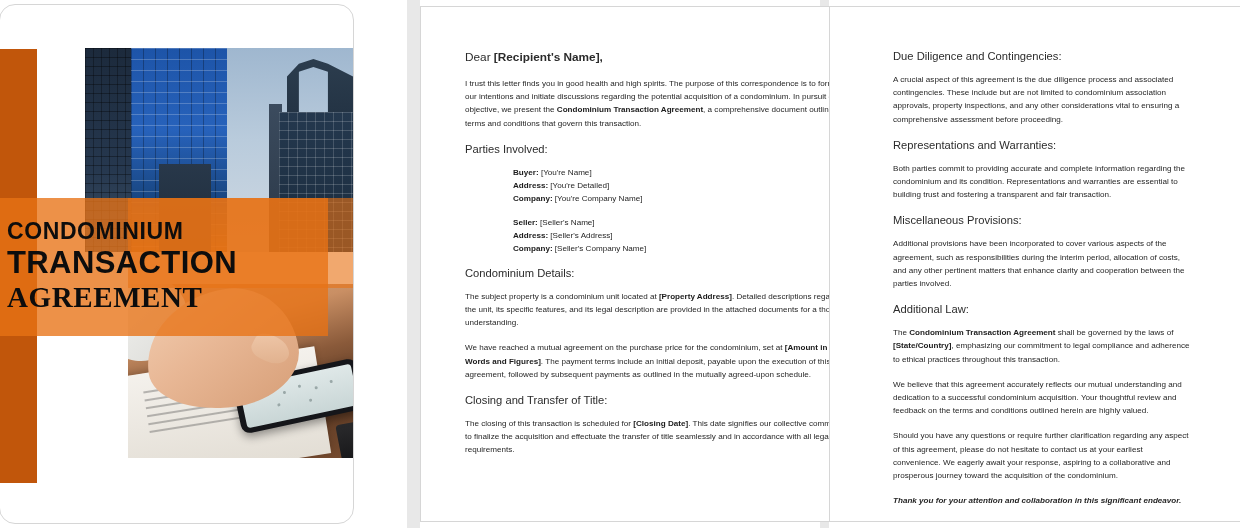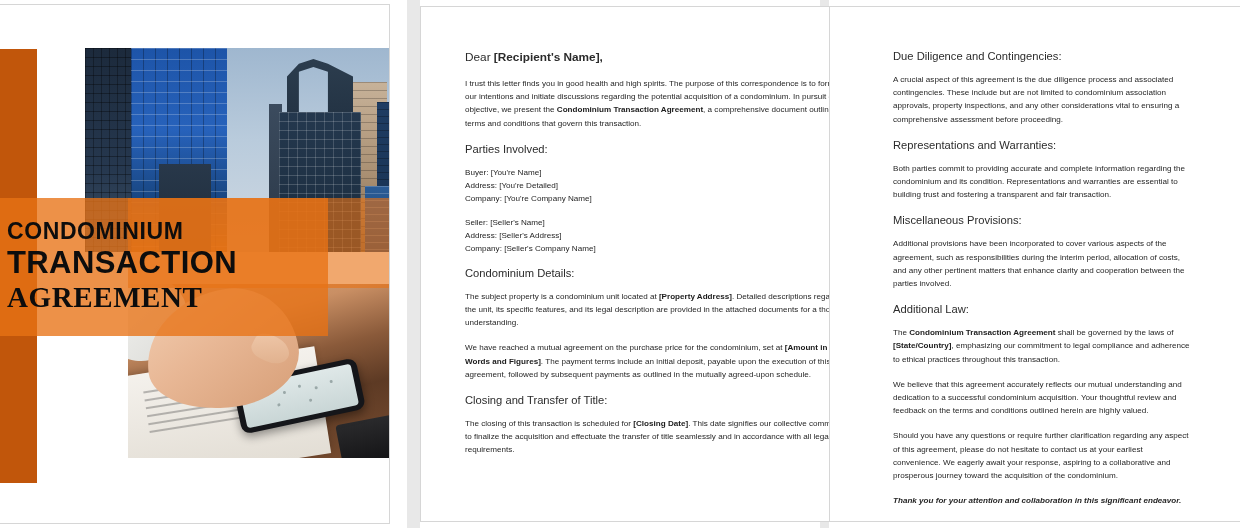--- a/index.html
+++ b/index.html
@@ -25,21 +25,21 @@
   #gutter-2 { left: 820px; width: 9px; }
 
   
   .page {
     position: absolute; top: 6px;
     height: 516px;
     background: #ffffff;
     border: 1px solid #d6d6d6;
     overflow: hidden;
   }
-  #page-1 { left: -1px; width: 391px; top: 4px; height: 520px; }
+  #page-1 { left: -1px; width: 355px; top: 4px; height: 520px; border-radius: 16px; }
   #page-2 { left: 420px; width: 468px; }
   #page-3 { left: 829px; width: 412px; }
 
   
   .cover-bar {
     position: absolute;
     left: 0; top: 44px;
     width: 37px; height: 434px;
     background: #c1560b;
   }
@@ -240,21 +240,21 @@
     text-align: left;
   }
   p.para b { font-weight: 700; color: #1c1c1c; }
   p.para.italic { font-style: italic; font-weight: 600; }
   .kv {
     font-size: 8.1px;
     line-height: 13px;
     margin: 0 0 11px 0;
     color: #262626;
   }
-  .kv b { font-weight: 400; color: #1c1c1c; }
+  .kv b { font-weight: 700; color: #1c1c1c; margin-left: 48px; }
 </style>
 </head>
 <body>
 
 <div id="viewport">
 
   <div class="gutter" id="gutter-1"></div>
   <div class="gutter" id="gutter-2"></div>
 
   <div class="page" id="page-1">

